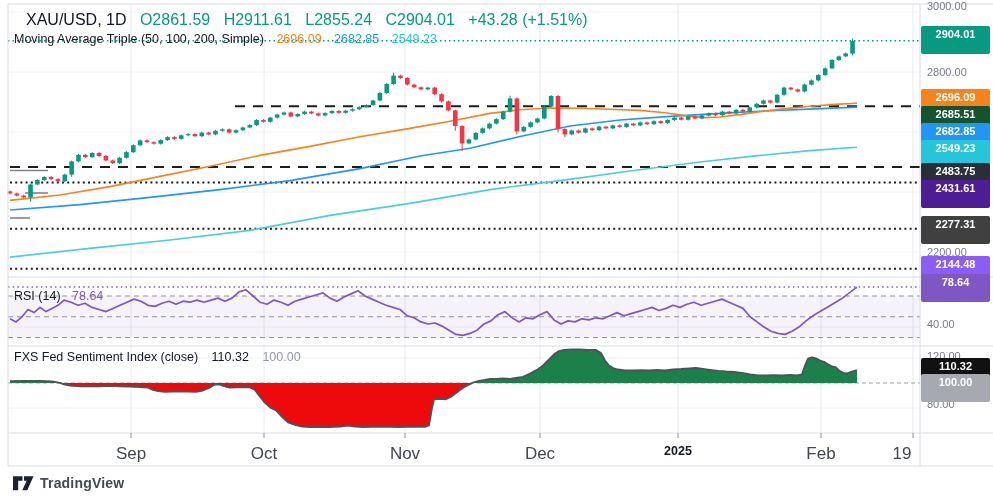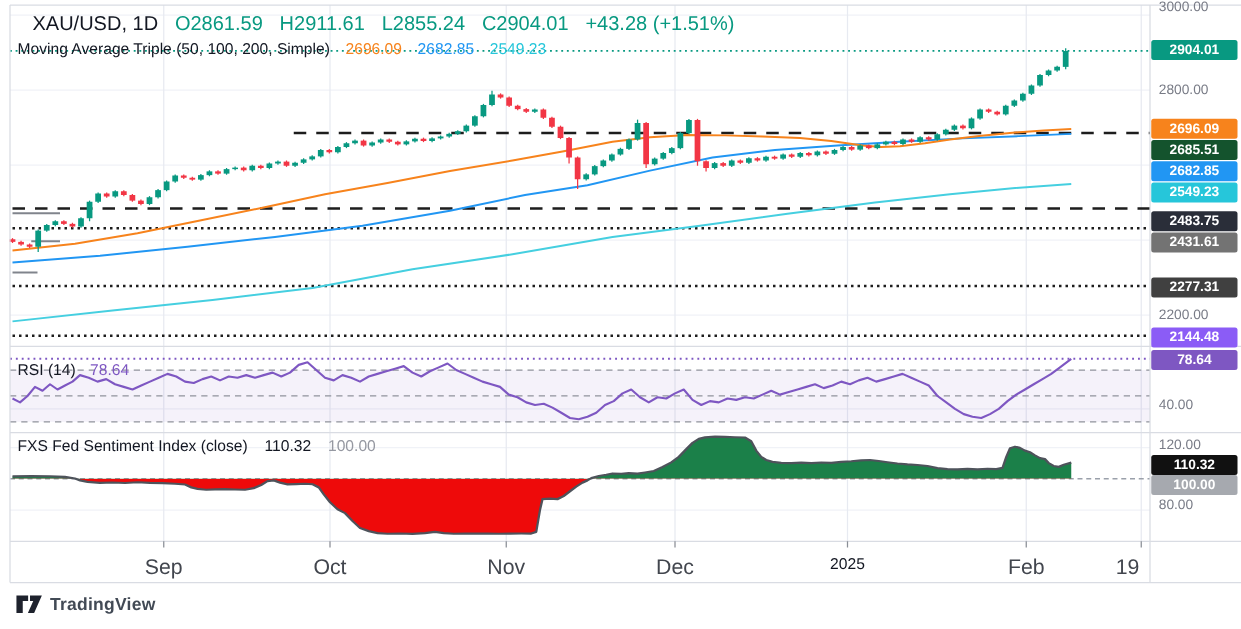--- a/index.html
+++ b/index.html
@@ -11,25 +11,25 @@
   .hdr .val{color:#089981;margin-left:9px;}
   .hdr2{position:absolute;left:14px;top:32px;font-size:12.5px;color:#131722;white-space:nowrap;z-index:5;}
   .hdr2 .ma50{color:#f7831c;margin-left:9px;font-weight:400;}
   .hdr2 .ma100{color:#2196f3;margin-left:9px;}
   .hdr2 .ma200{color:#26c6da;margin-left:9px;}
   .panel-label{position:absolute;left:14px;font-size:12.5px;color:#131722;white-space:nowrap;z-index:5;}
   .panel-label .purple{color:#7e57c2;margin-left:8px;}
   .panel-label .dark{color:#131722;margin-left:10px;}
   .panel-label .gray{color:#9598a1;margin-left:10px;}
   .glabel{position:absolute;left:927px;transform:translateY(-50%);font-size:11px;color:#787b86;z-index:4;}
-  .badge{position:absolute;left:921px;width:69px;height:16px;transform:translateY(-50%);
+  .badge{position:absolute;left:921px;width:69px;height:28px;transform:translateY(-50%);
          border-radius:2px;color:#fff;font-size:11px;font-weight:700;line-height:16px;
          text-align:center;z-index:6;}
   .tlabel{position:absolute;top:444px;transform:translateX(-50%);font-size:17px;color:#42464e;z-index:4;}
-  .tlabel.bold{font-weight:400;font-size:12.5px;color:#131722;}
+  .tlabel.bold{font-weight:700;font-size:12.5px;color:#131722;}
   .brand{position:absolute;left:13px;top:475px;display:flex;align-items:center;gap:6px;z-index:5;}
   .brand-text{font-size:14px;font-weight:600;color:#424a55;letter-spacing:.2px;}
 </style>
 </head>
 <body>
 
 <div class="stage">
 
   <svg id="plot" width="993" height="503">
       <line x1="8" y1="12" x2="920" y2="12" stroke="#f0f2f7" stroke-width="1"></line>
@@ -371,21 +371,21 @@
       <div class="glabel" style="top: 252px;">2200.00</div>
       <div class="glabel" style="top: 324px;">40.00</div>
       <div class="glabel" style="top: 356px;">120.00</div>
       <div class="glabel" style="top: 404px;">80.00</div>
       <div class="badge" style="top: 40px; background: rgb(8, 153, 129);">2904.01</div>
       <div class="badge" style="top: 103px; background: rgb(247, 131, 28);">2696.09</div>
       <div class="badge" style="top: 120px; background: #14532d;">2685.51</div>
       <div class="badge" style="top: 137px; background: rgb(33, 150, 243);">2682.85</div>
       <div class="badge" style="top: 154px; background: rgb(38, 198, 218);">2549.23</div>
       <div class="badge" style="top: 177px; background: rgb(42, 46, 57);">2483.75</div>
-      <div class="badge" style="top: 194px; background: #737373; text-align: center;">2431.61</div>
+      <div class="badge" style="top: 194px; background: #4c1d95; text-align: center;">2431.61</div>
       <div class="badge" style="top: 230px; background: #404040;">2277.31</div>
       <div class="badge" style="top: 270px; background: #8b5cf6;">2144.48</div>
       <div class="badge" style="top: 288px; background: rgb(126, 87, 194);">78.64</div>
       <div class="badge" style="top: 372px; background: rgb(17, 17, 17);">110.32</div>
       <div class="badge" style="top: 388px; background: rgb(166, 169, 175);">100.00</div>
     </div>
   <div id="time-axis">
       <div class="tlabel" style="left: 131px;">Sep</div>
       <div class="tlabel" style="left: 264px;">Oct</div>
       <div class="tlabel" style="left: 405px;">Nov</div>

